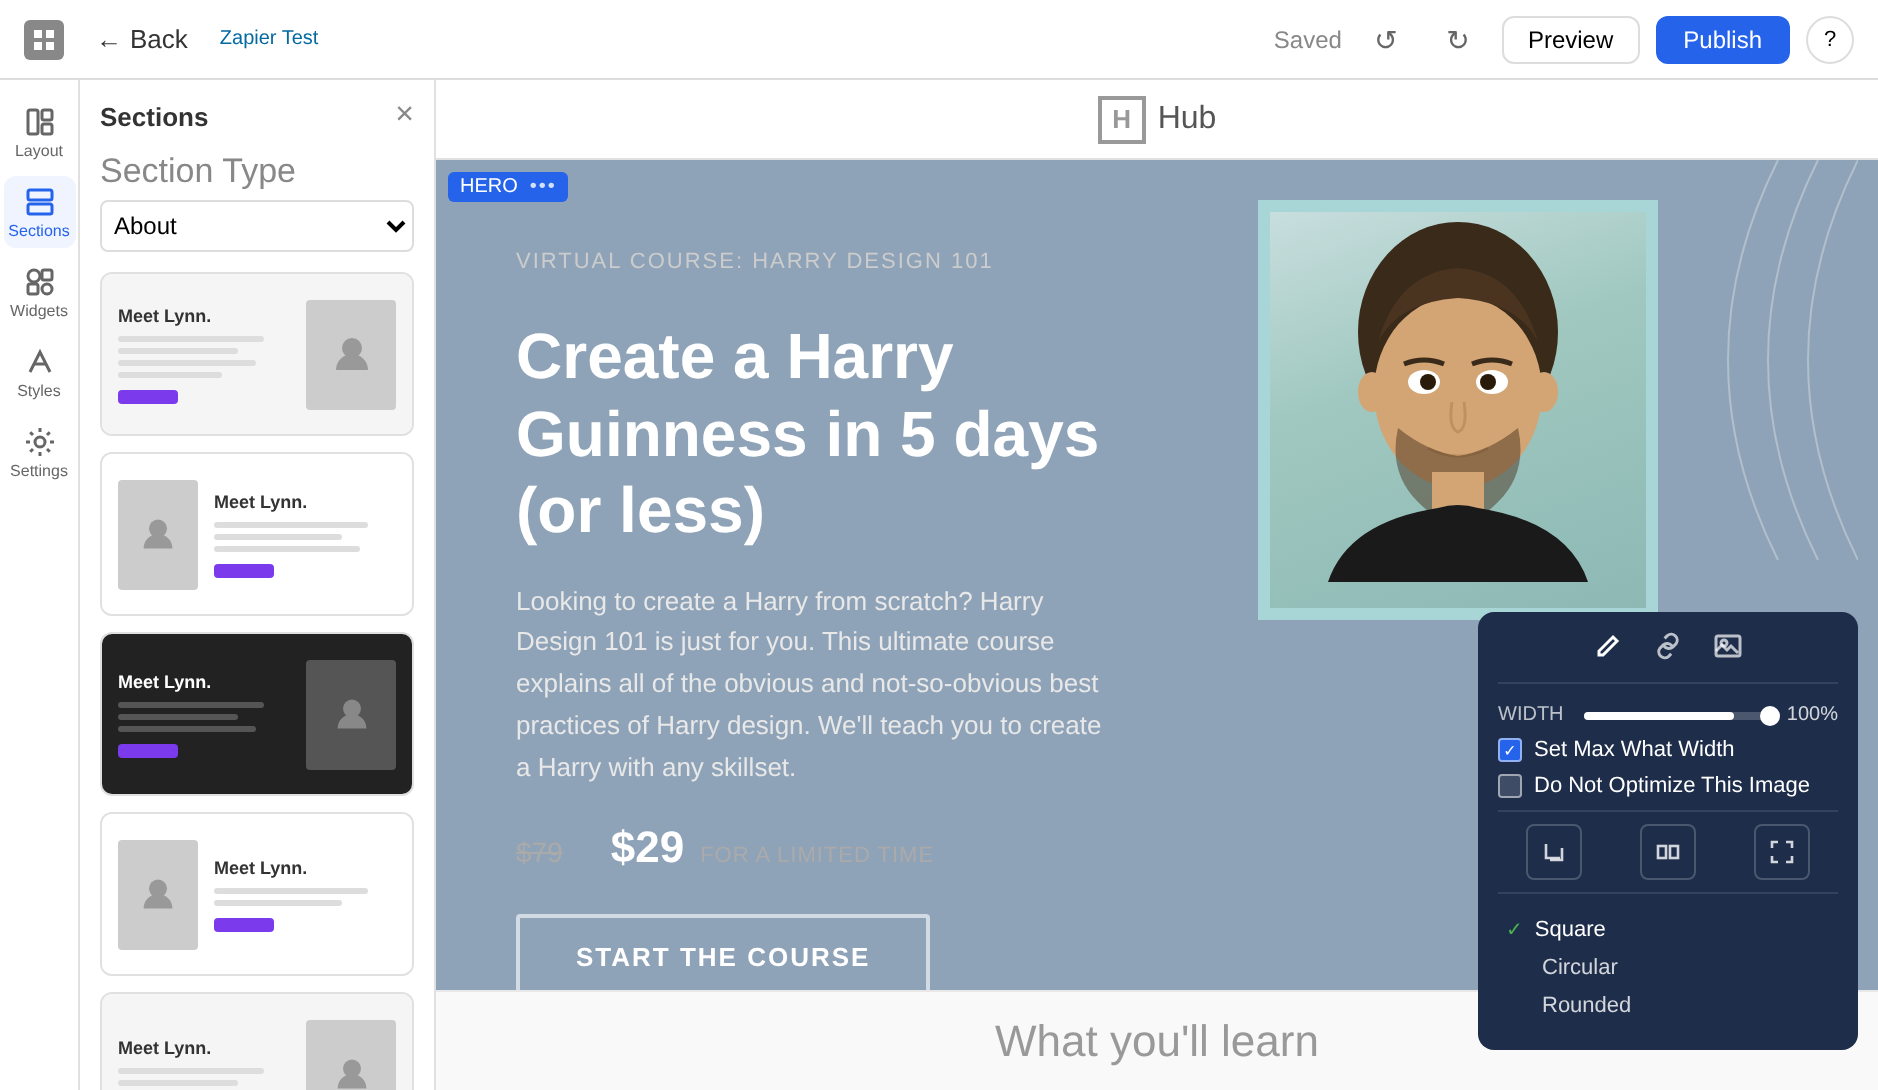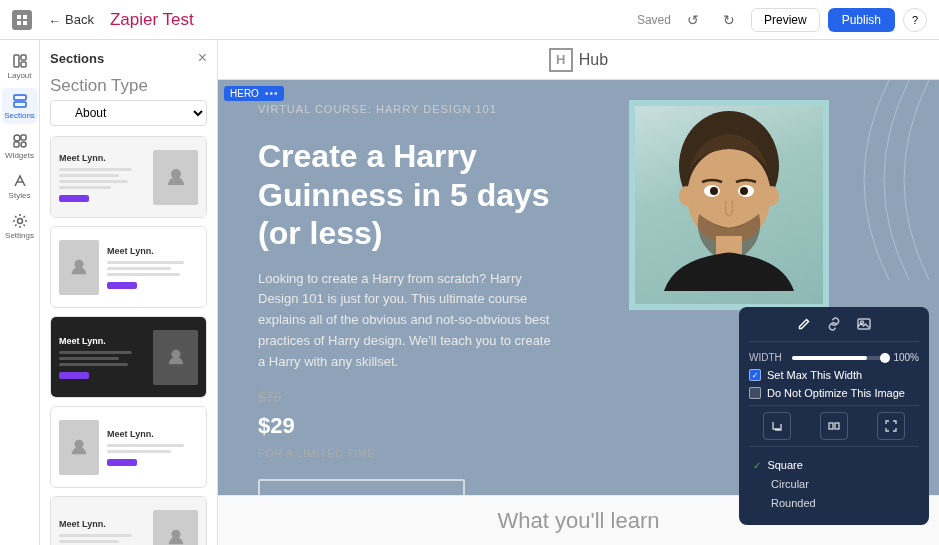--- a/index.html
+++ b/index.html
@@ -28,32 +28,32 @@
     .sidebar-icon { width: 36px; height: 36px; display: flex; flex-direction: column; align-items: center; justify-content: center; cursor: pointer; border-radius: 6px; font-size: 9px; color: #666; gap: 2px; }
     .sidebar-icon.active { background: #f0f4ff; color: #2563eb; }
     .sidebar-icon svg { width: 16px; height: 16px; }
 
     
     .sections-panel { width: 178px; background: #fff; border-right: 1px solid #e0e0e0; overflow-y: auto; padding: 10px; }
     .panel-header { display: flex; justify-content: space-between; align-items: center; margin-bottom: 10px; }
     .panel-title { font-size: 13px; font-weight: 600; color: #333; }
     .close-btn { background: none; border: none; cursor: pointer; color: #888; font-size: 16px; line-height: 1; }
     .section-type-label { font-size: 17px; color: #888; margin-bottom: 4px; }
-    .section-type-select { width: 100%; border: 1px solid #ddd; border-radius: 4px; padding: 4px 20px; font-size: 12px; margin-bottom: 10px; background: #fff; }
+    .section-type-select { width: 100%; border: 1px solid #ddd; border-radius: 4px; padding: 4px 2px; font-size: 12px; margin-bottom: 10px; background: #fff; }
     .section-card { border: 1px solid #e0e0e0; border-radius: 6px; overflow: hidden; margin-bottom: 8px; cursor: pointer; }
     .section-card-placeholder { width: 100%; height: 80px; background: #f5f5f5; display: flex; flex-direction: column; align-items: center; justify-content: center; padding: 6px; }
     .hero-label { position: absolute; top: 6px; left: 6px; background: #2563eb; color: white; font-size: 10px; padding: 2px 6px; border-radius: 3px; font-weight: 500; display: flex; align-items: center; gap: 6px; z-index: 5; }
     .hero-label-dots { color: rgba(255,255,255,0.8); letter-spacing: 1px; }
     .hero-content { flex: 1; display: flex; flex-direction: column; justify-content: center; padding: 30px 30px 30px 40px; }
     .course-label { font-size: 11px; color: #ccc; text-transform: uppercase; letter-spacing: 1px; margin-bottom: 22px; }
     .hero-title { font-size: 32px; font-weight: 700; color: #fff; line-height: 1.2; margin-bottom: 16px; }
     .hero-desc { font-size: 13px; color: #e8e8e8; line-height: 1.6; margin-bottom: 16px; max-width: 300px; }
-    .price-row { display: flex; align-items: baseline; gap: 8px; margin-bottom: 20px; flex-direction: column; }
+    .price-row { display: flex; align-items: baseline; gap: 8px; margin-bottom: 20px; }
     .old-price { font-size: 14px; color: #aaa; text-decoration: line-through; }
-    .new-price { font-size: 22px; font-weight: 700; color: #fff; }
+    .new-price { font-size: 22px; font-weight: 700; color: #fff; margin-left: 16px; }
     .limited-time { font-size: 11px; color: #aaa; text-transform: uppercase; letter-spacing: 0.5px; }
     .cta-btn { display: inline-block; border: 2px solid rgba(255,255,255,0.6); color: #fff; background: transparent; padding: 12px 28px; font-size: 13px; font-weight: 600; letter-spacing: 1px; cursor: pointer; border-radius: 2px; width: fit-content; }
 
     
     .hero-right { width: 320px; position: relative; display: flex; align-items: center; justify-content: center; }
 
     
     .image-editor { position: absolute; right: 10px; bottom: 20px; width: 190px; background: #1e2d4a; border-radius: 8px; padding: 10px; color: #fff; font-size: 11px; z-index: 10; }
     .editor-tabs { display: flex; justify-content: center; gap: 16px; margin-bottom: 10px; padding-bottom: 8px; border-bottom: 1px solid rgba(255,255,255,0.1); }
     .editor-tab { cursor: pointer; color: rgba(255,255,255,0.7); }
@@ -98,21 +98,21 @@
           <rect x="1" y="1" width="4" height="4"></rect>
           <rect x="7" y="1" width="4" height="4"></rect>
           <rect x="1" y="7" width="4" height="4"></rect>
           <rect x="7" y="7" width="4" height="4"></rect>
         </svg>
     </div>
     <button class="back-btn">
       <span>←</span>
       <span>Back</span>
     </button>
-    <span style="font-size:17px;color:#be185d;">Zapier Test</span>
+    <span style="font-size:10px;color:#0369a1;">Zapier Test</span>
   </div>
   <div class="top-bar-right">
     <span style="font-size:12px;color:#888;">Saved</span>
     <button class="icon-btn" style="font-size:14px;">↺</button>
     <button class="icon-btn" style="font-size:14px;">↻</button>
     <button class="preview-btn">Preview</button>
     <button class="publish-btn">Publish</button>
     <button class="help-btn">?</button>
   </div>
 </div>
@@ -369,21 +369,21 @@
               <div class="slider-thumb"></div>
             </div>
             <span class="editor-pct">100%</span>
           </div>
 
           
           <div class="checkbox-row">
             <div class="editor-checkbox checked">
               <span style="color:white;font-size:8px;">✓</span>
             </div>
-            <span>Set Max This Width</span>
+            <span>Set Max What Width</span>
           </div>
 
           
 
           
           <div class="checkbox-row">
             <div class="editor-checkbox"></div>
             <span>Do Not Optimize This Image</span>
           </div>
 

